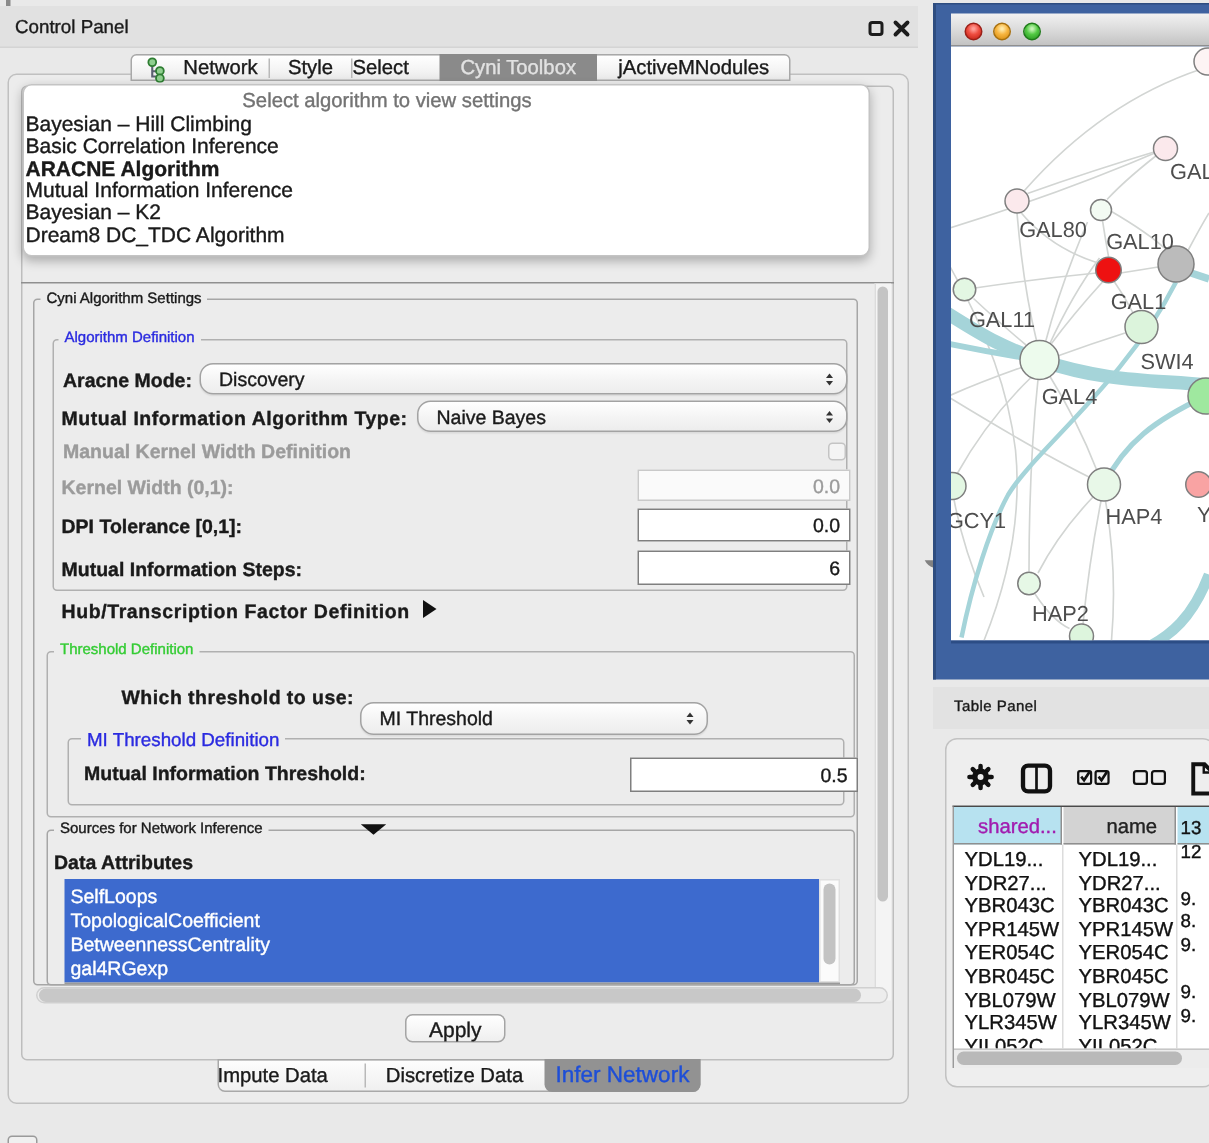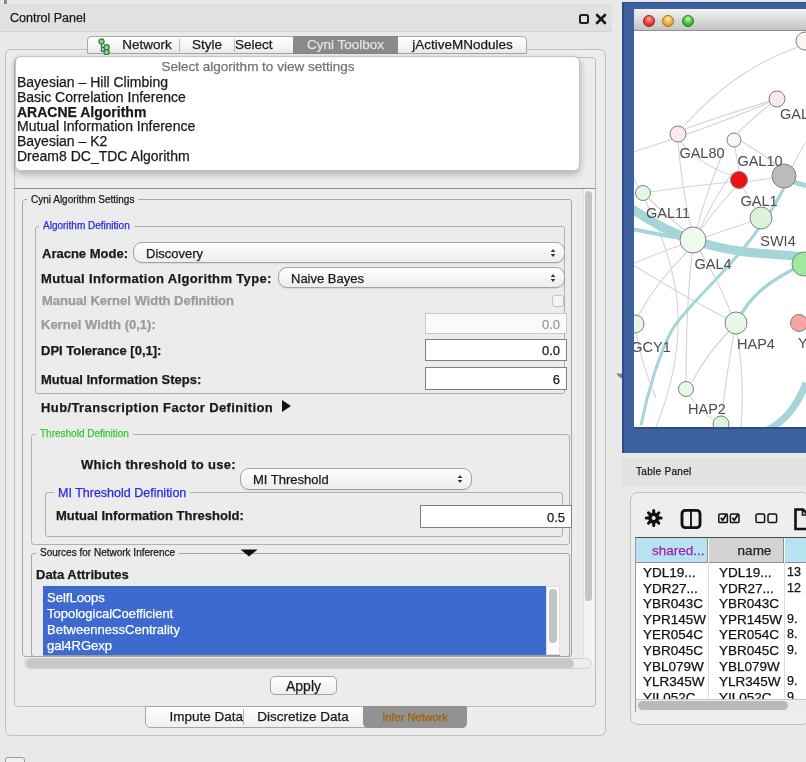--- a/index.html
+++ b/index.html
@@ -138,23 +138,23 @@
 <div class="a" style="left:43px;top:655px;width:517px;height:1px;background:#9a9a9a"></div>
 
 <div class="a" style="left:24px;top:658px;width:568px;height:11px;background:#ededed;border:1px solid #d0d0d0;border-radius:6px"></div>
 <div class="a" style="left:26px;top:659px;width:548px;height:9px;background:#c8c8c8;border-radius:5px"></div>
 
 <div class="a" style="left:270px;top:676px;width:67px;height:19px;border:1px solid #a5a5a5;border-radius:5px;background:linear-gradient(#ffffff,#efefef);text-align:center;line-height:18px;font-size:14px">Apply</div>
 
 <div class="a" style="left:145px;top:706px;width:322px;height:22px;background:linear-gradient(#fdfdfd,#f0f0f0);border:1px solid #a8a8a8;border-radius:0 0 5px 5px"></div>
 <div class="a" style="left:363px;top:706px;width:104px;height:22px;background:#929292;border-radius:0 0 5px 5px"></div>
 <div class="a" style="left:243px;top:709px;width:1px;height:16px;background:#b9b9b9"></div>
-<div class="a" style="left:145px;top:706px;width:98px;height:22px;line-height:22px;text-align:right;font-size:13.5px">Impute Data</div>
+<div class="a" style="left:145px;top:706px;width:98px;height:22px;line-height:22px;text-align:left;font-size:13.5px">Impute Data</div>
 <div class="a" style="left:244px;top:706px;width:118px;height:22px;line-height:22px;text-align:center;font-size:13.5px">Discretize Data</div>
-<div class="a" style="left:363px;top:706px;width:104px;height:22px;line-height:22px;text-align:center;font-size:11px;color:#a16207">Infer Network</div>
+<div class="a" style="left:363px;top:706px;width:104px;height:22px;line-height:22px;text-align:center;font-size:15px;color:#1d4ed8">Infer Network</div>
 
 <div class="a" style="left:5px;top:757px;width:20px;height:10px;border:1.5px solid #9a9a9a;border-radius:3px 3px 0 0;background:#f0f0f0"></div>
 
 <div class="a" style="left:15px;top:56px;width:565px;height:115px;background:#fff;border:1px solid #c4c4c4;border-radius:6px;box-shadow:0 3px 7px rgba(0,0,0,0.28)"></div>
 <div class="a" style="left:15px;top:59px;width:486px;text-align:center;color:#737373;font-size:13.5px">Select algorithm to view settings</div>
 <div class="a" style="left:17px;top:75px;font-size:14px;line-height:14.8px">Bayesian – Hill Climbing<br>Basic Correlation Inference<br><span class="bold">ARACNE Algorithm</span><br>Mutual Information Inference<br>Bayesian – K2<br>Dream8 DC_TDC Algorithm</div>
 
 <svg class="a" style="left:616px;top:373px" width="7" height="6" viewBox="0 0 7 6">
     <path d="M6.5 5.5 Q2.5 4.5 0.5 0.5 L6.5 0.5 Z" fill="#666" opacity="0.8"></path>
   </svg>
@@ -271,18 +271,18 @@
 <path d="M161.5 4.5 h7.5 l5 5 v14.5 h-12.5 z" fill="none" stroke="#111" stroke-width="2.6"></path>
 <path d="M168.5 4.5 v5.5 h5.5" fill="none" stroke="#111" stroke-width="1.6"></path>
 </svg>
 
 <div class="a" style="left:635px;top:537px;width:171px;height:175px;background:#fff;border-top:1.5px solid #4a4a4a;border-left:1px solid #9a9a9a;overflow:hidden"></div>
 <div class="a" style="left:636px;top:538px;width:72px;height:25px;background:#b7e2f0;border-right:1px solid #8f8f8f;border-bottom:1px solid #8f8f8f;text-align:left;text-indent:16px;line-height:25px;font-size:13.5px;color:#a21caf">shared...</div>
 <div class="a" style="left:709px;top:538px;width:75px;height:25px;background:#d3d3d3;border-right:1px solid #8f8f8f;border-bottom:1px solid #8f8f8f;text-align:center;text-indent:17px;line-height:25px;font-size:13.5px;color:#222">name</div>
 <div class="a" style="left:785px;top:538px;width:21px;height:25px;background:#b7e2f0;border-bottom:1px solid #8f8f8f"></div>
 <div class="a" style="left:643px;top:565px;font-size:13.5px;line-height:15.6px;color:#111">YDL19...<br>YDR27...<br>YBR043C<br>YPR145W<br>YER054C<br>YBR045C<br>YBL079W<br>YLR345W<br>YIL052C</div>
 <div class="a" style="left:719px;top:565px;font-size:13.5px;line-height:15.6px;color:#111">YDL19...<br>YDR27...<br>YBR043C<br>YPR145W<br>YER054C<br>YBR045C<br>YBL079W<br>YLR345W<br>YIL052C</div>
-<div class="a" style="left:787px;top:565px;font-size:12.5px;line-height:15.6px;color:#111">13<br>12<br>&nbsp;<br>9.<br>8.<br>9.<br>&nbsp;<br>9.<br>9.</div>
+<div class="a" style="left:787px;top:545px;font-size:12.5px;line-height:15.6px;color:#111">13<br>12<br>&nbsp;<br>9.<br>8.<br>9.<br>&nbsp;<br>9.<br>9.</div>
 <div class="a" style="left:708px;top:563px;width:1px;height:136px;background:#dcdcdc"></div>
 <div class="a" style="left:784px;top:563px;width:1px;height:136px;background:#dcdcdc"></div>
 
 <div class="a" style="left:636px;top:699px;width:170px;height:13px;background:#ececec;border-top:1px solid #c6c6c6"></div>
 <div class="a" style="left:638px;top:701px;width:150px;height:9px;background:#b9b9b9;border-radius:5px"></div>
 
 </body></html>

